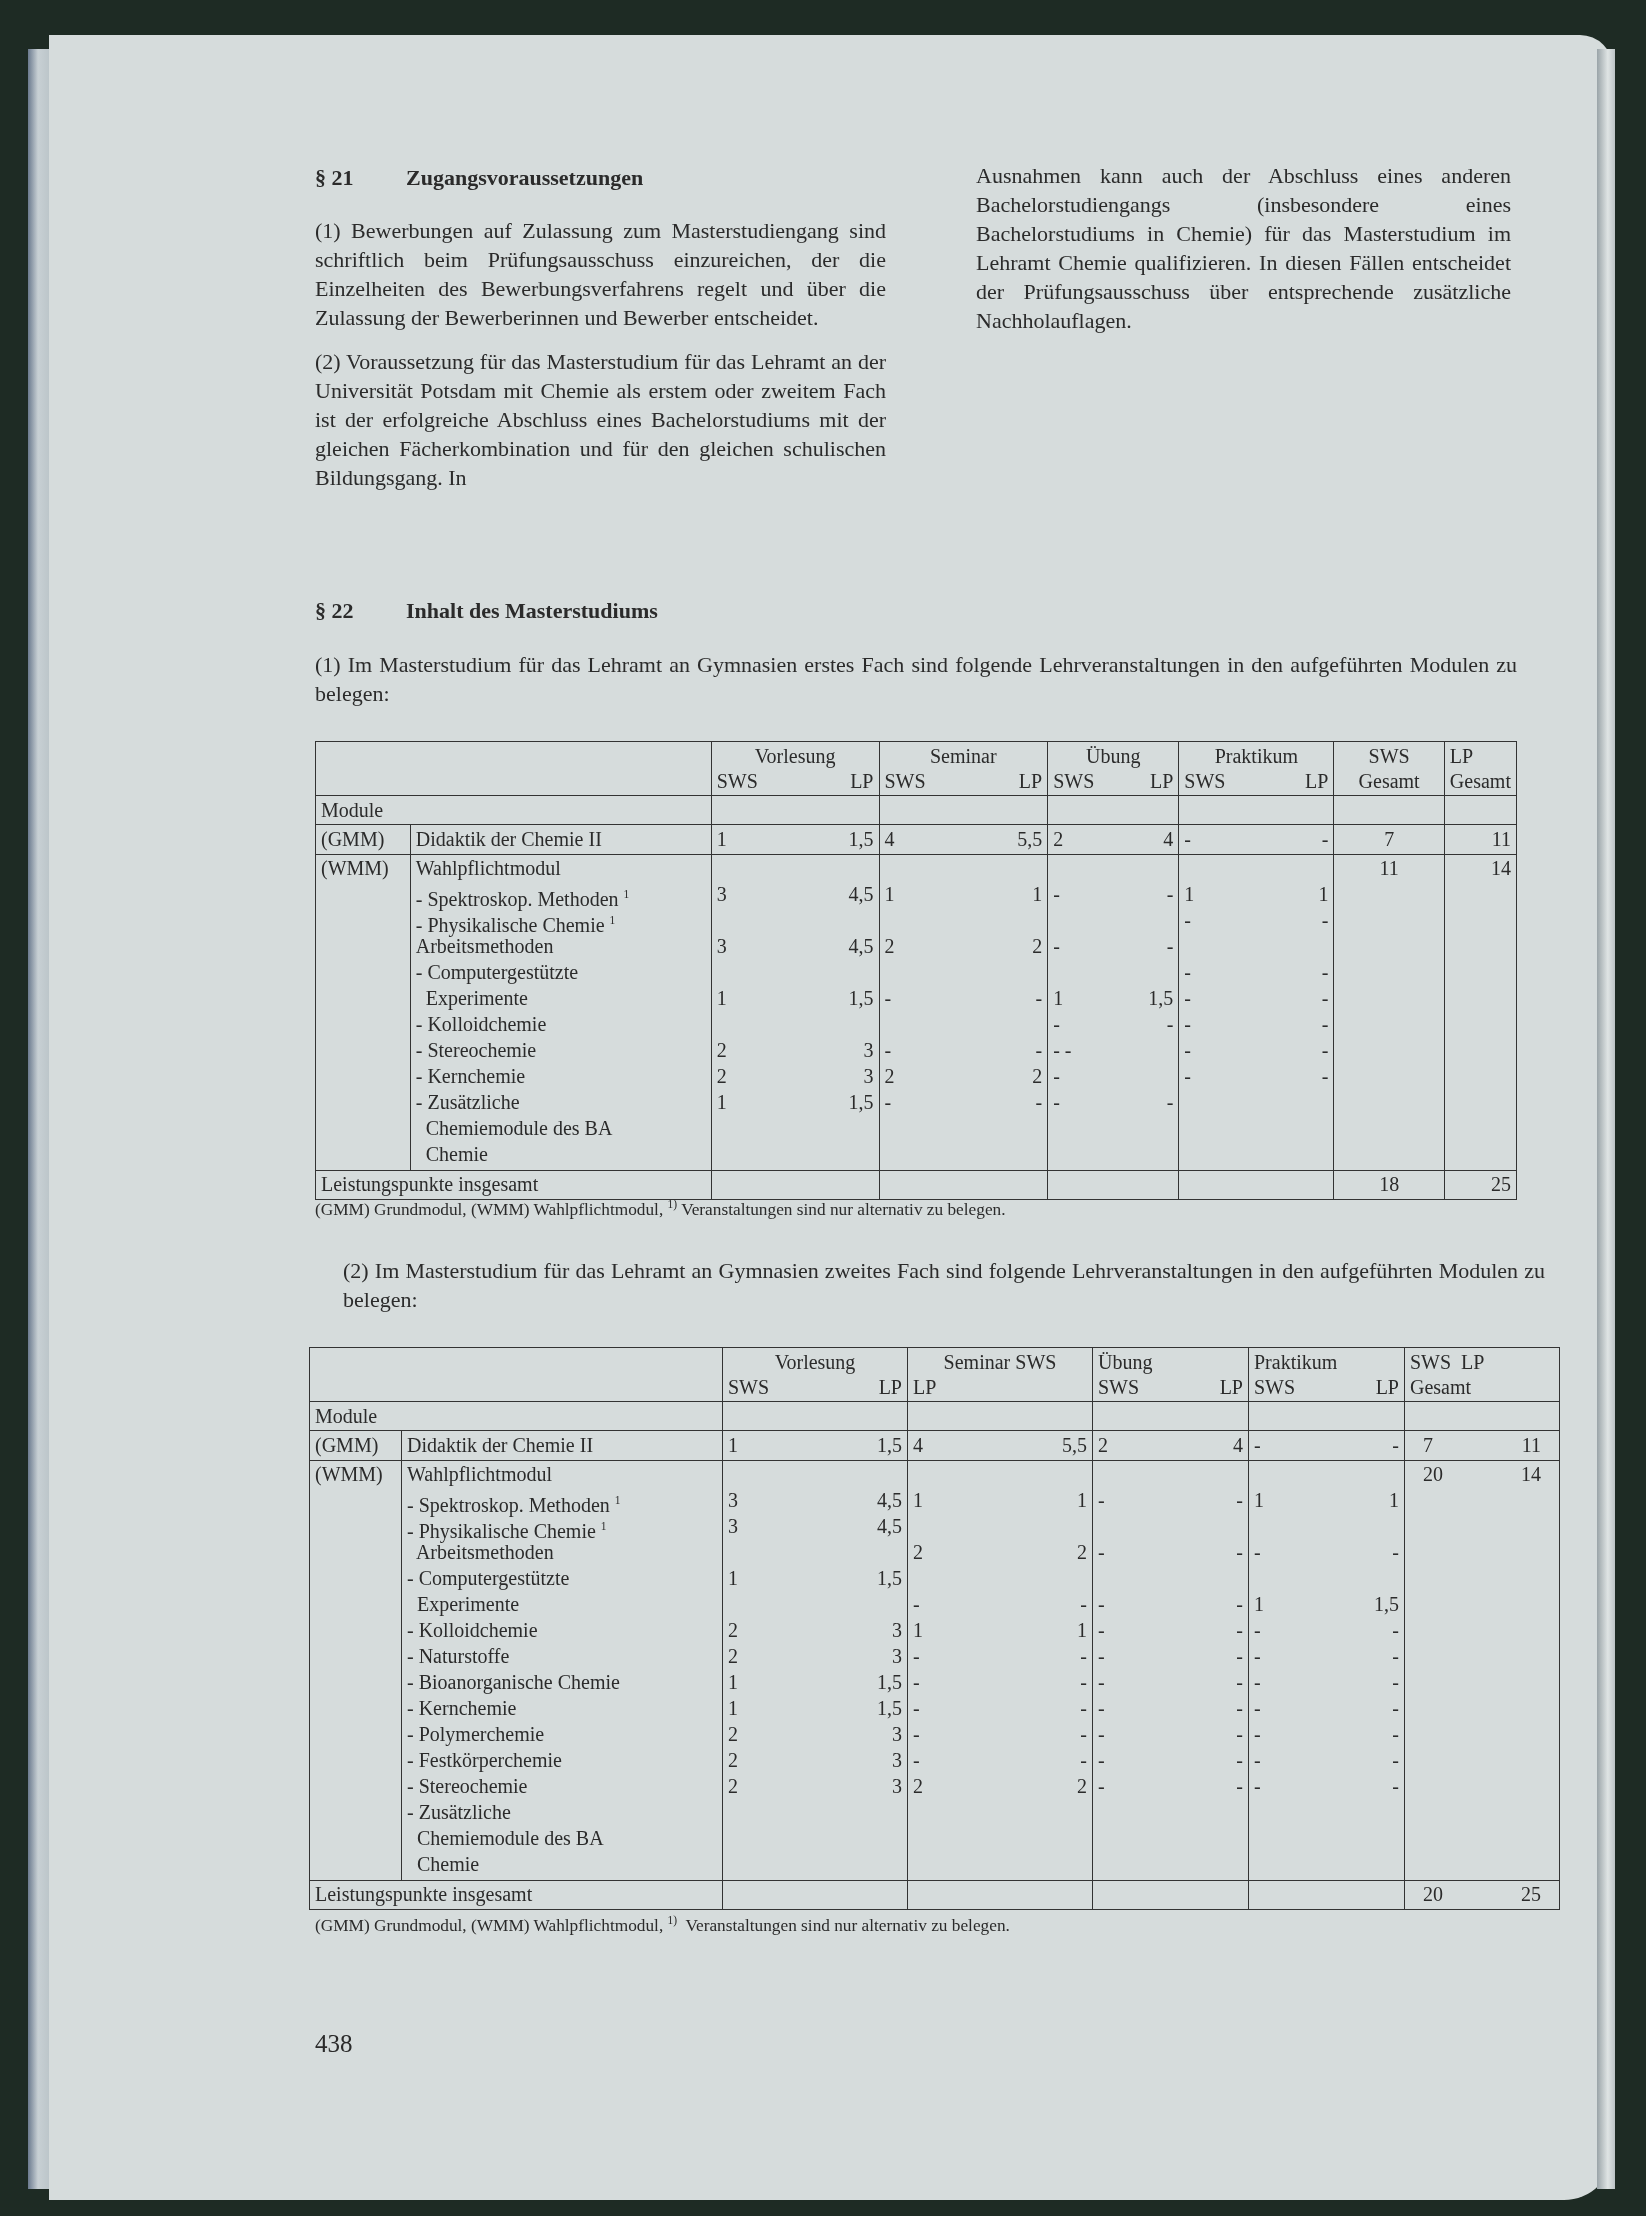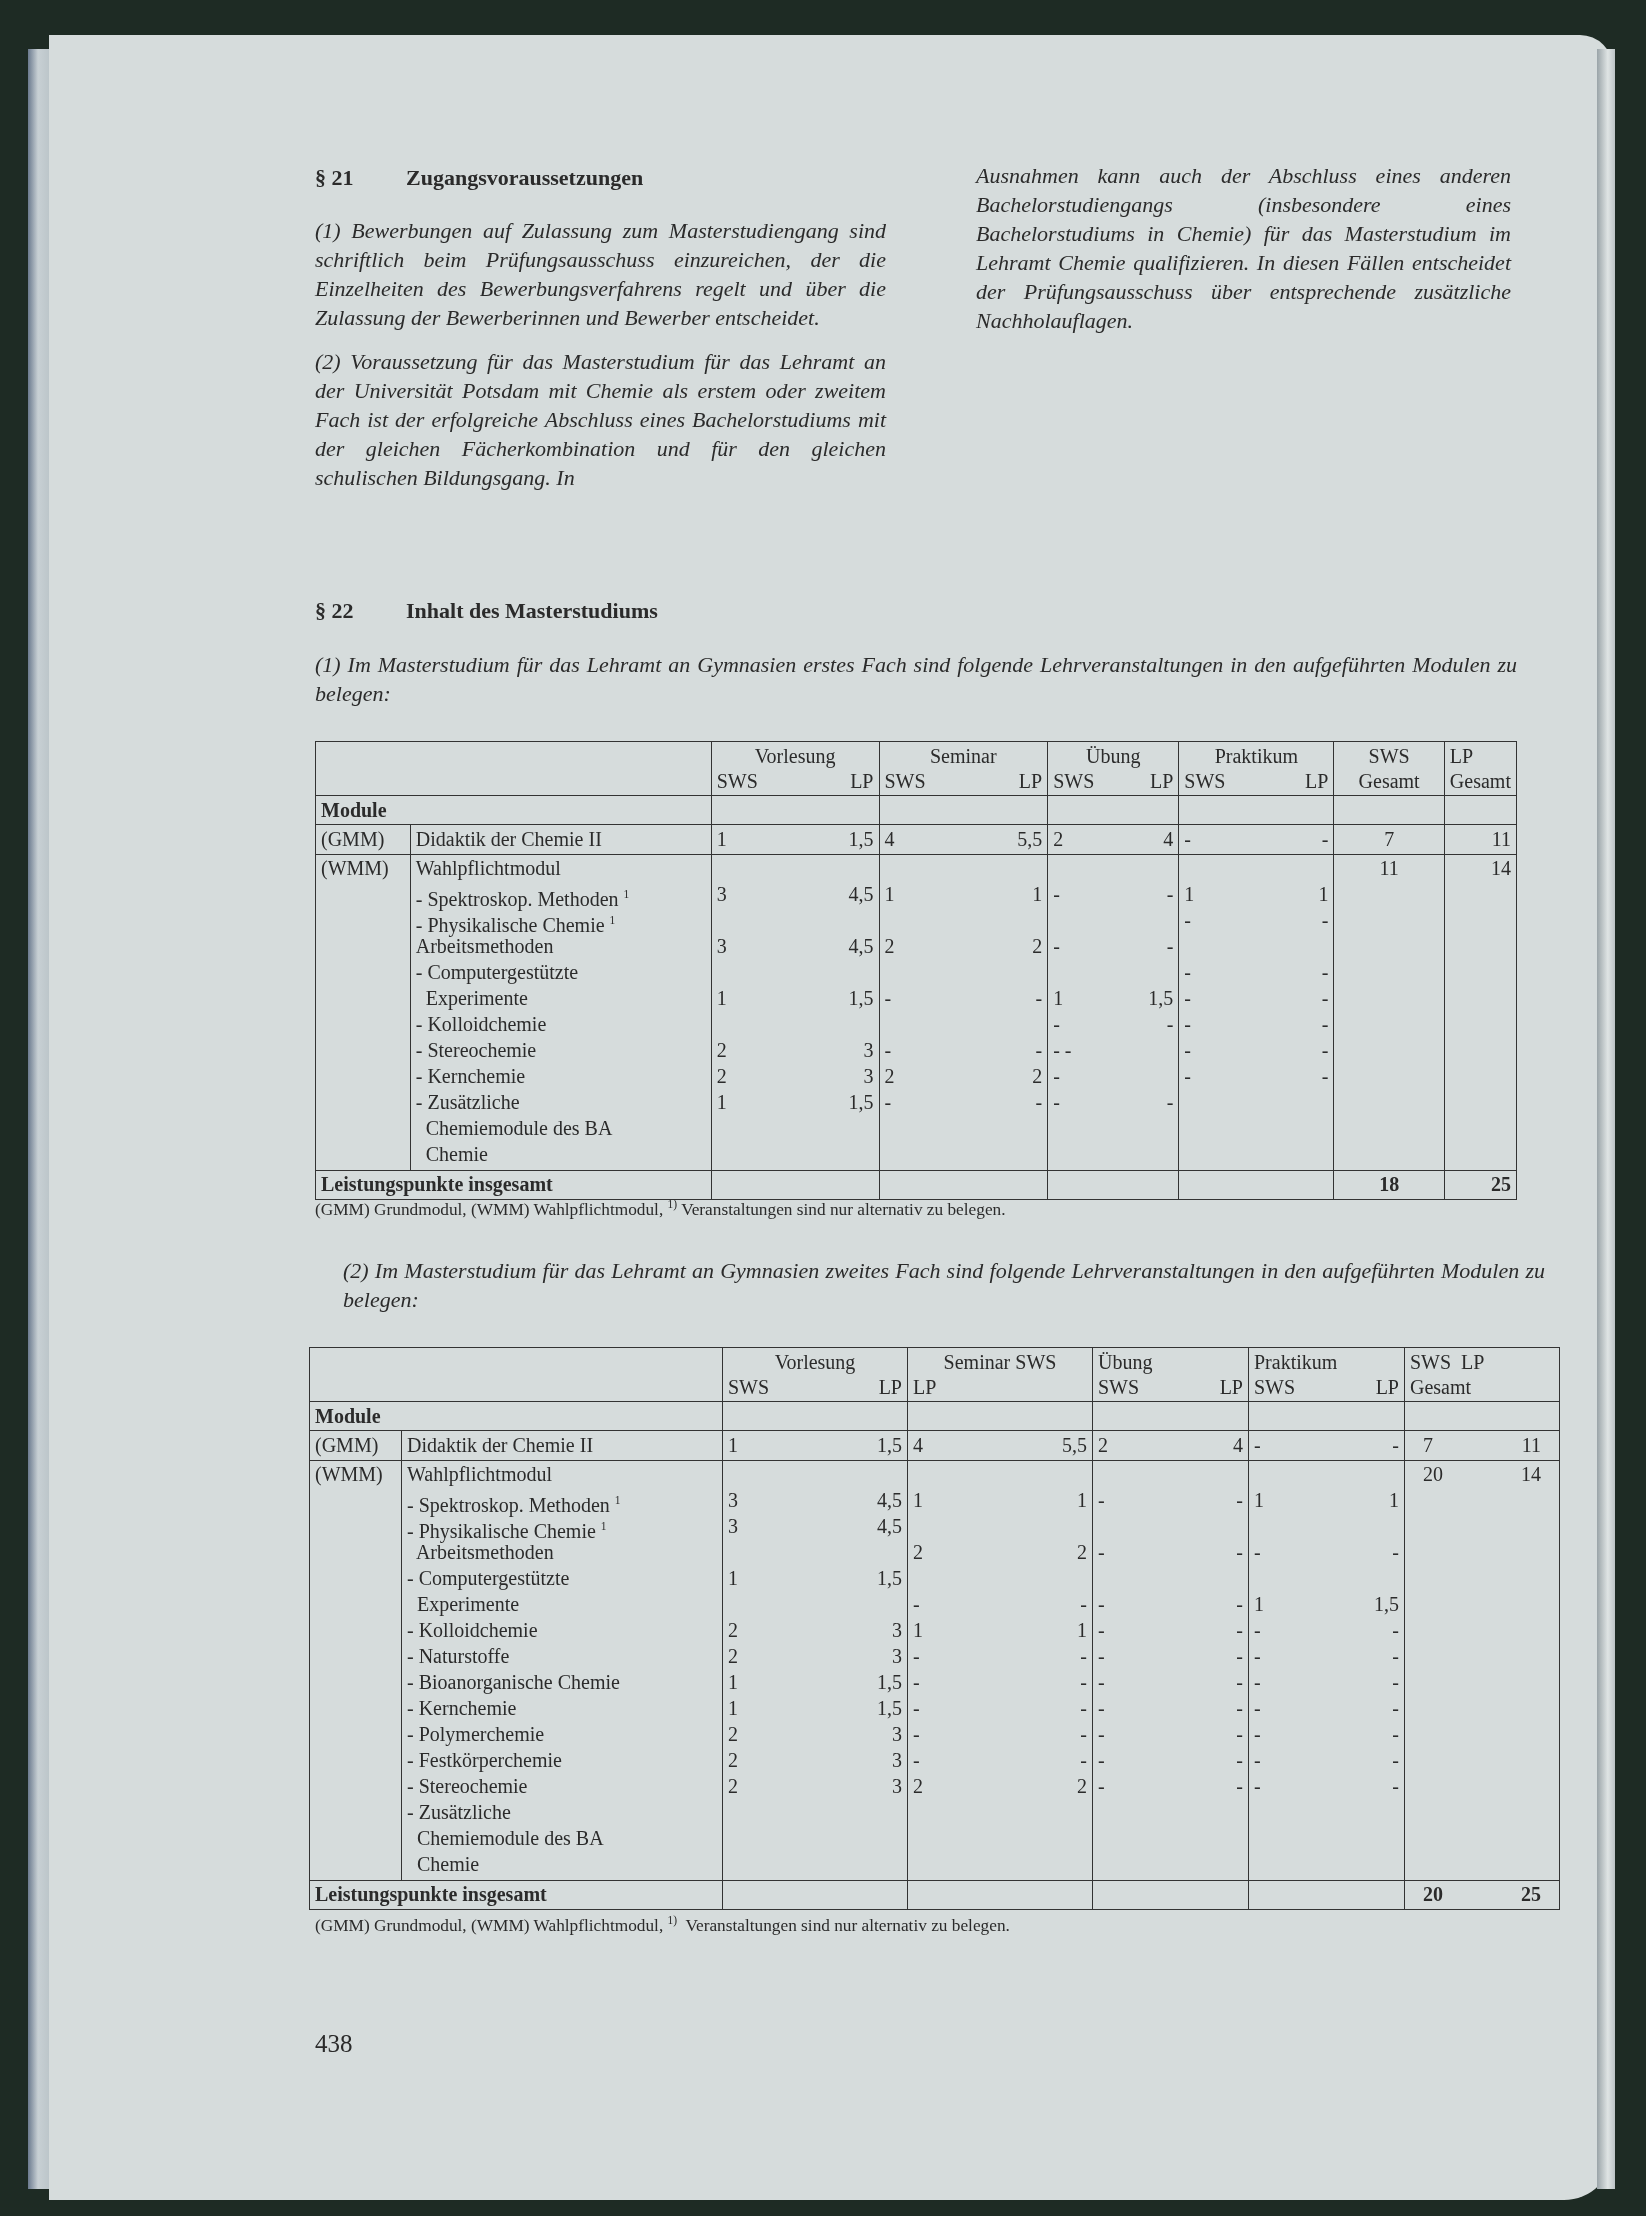--- a/index.html
+++ b/index.html
@@ -13,34 +13,34 @@
     background:#d6dcdc; border-radius:0 33px 49px 0;
   }
   .page-edge-left {
     position:absolute; left:28px; top:49px; width:25px; height:2140px;
     background:linear-gradient(90deg,#6b7a8e,#c8d0d4 40%,#b8c2c6);
   }
   .page-edge-right {
     position:absolute; left:1597px; top:49px; width:18px; height:2140px;
     background:linear-gradient(90deg,#9aa4a8,#dfe4e4 60%,#bcc4c6);
   }
-  .txt { position:absolute; font-size:22px; line-height:29px; text-align:justify;font-style:italic; }
+  .txt { position:absolute; font-size:22px; line-height:29px; text-align:justify; }
   .sec-head { position:absolute; font-size:22px; font-weight:bold; }
   .sec-head .num { display:inline-block; width:91px; }
   p { margin:0; }
   .para-gap { height:15px; }
 
   table.mt {
     position:absolute; border-collapse:collapse; font-size:20px; line-height:25px;
   }
   table.mt td { border:1.6px solid #333; padding:1.6px 5px; vertical-align:top; }
   .hdr-center { text-align:center; }
   .pair { display:flex; justify-content:space-between; }
   .stack div { height:26px; white-space:nowrap; }
-  .bold { font-weight:bold; }
+  .bold { font-weight:normal; }
   .foot { position:absolute; font-size:17.3px; }
   sup { font-size:11.5px; }
   .pagenum { position:absolute; left:315px; top:2030px; font-size:25px; }
 </style>
 </head>
 <body>
 
 <div class="page-edge-left"></div>
 <div class="page"></div>
 <div class="page-edge-right"></div>

